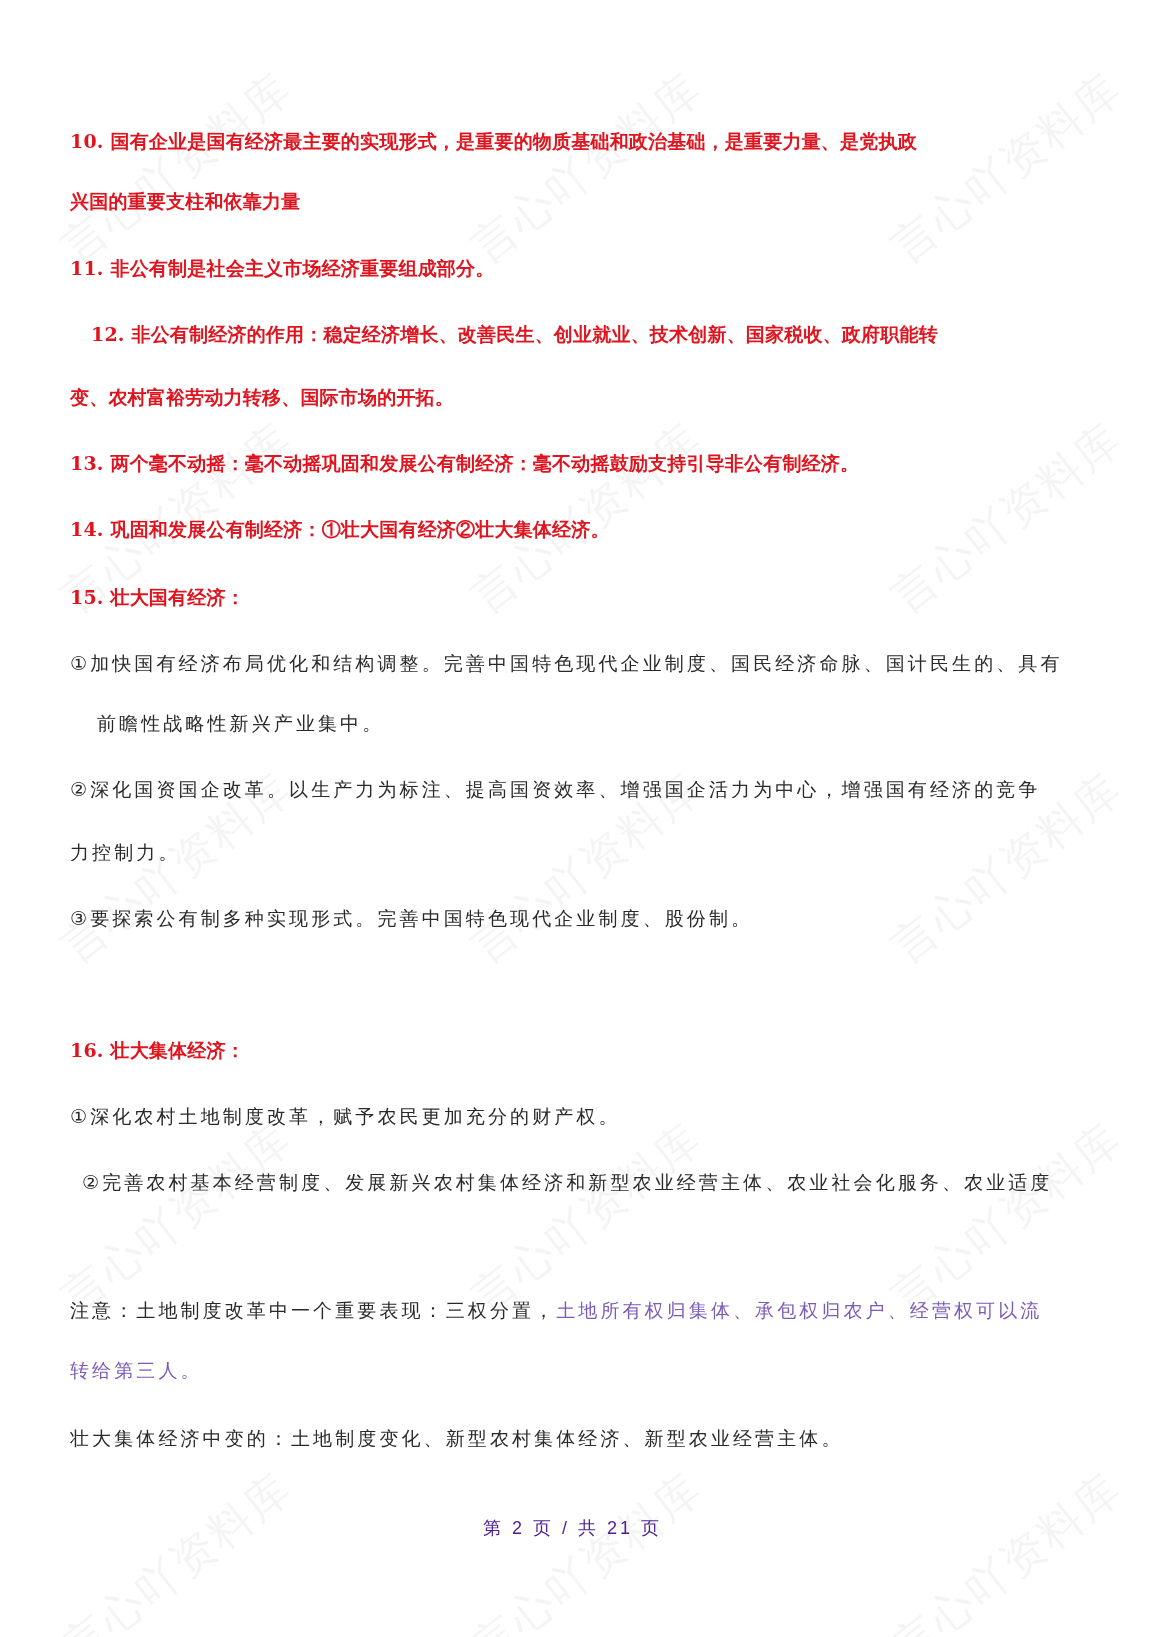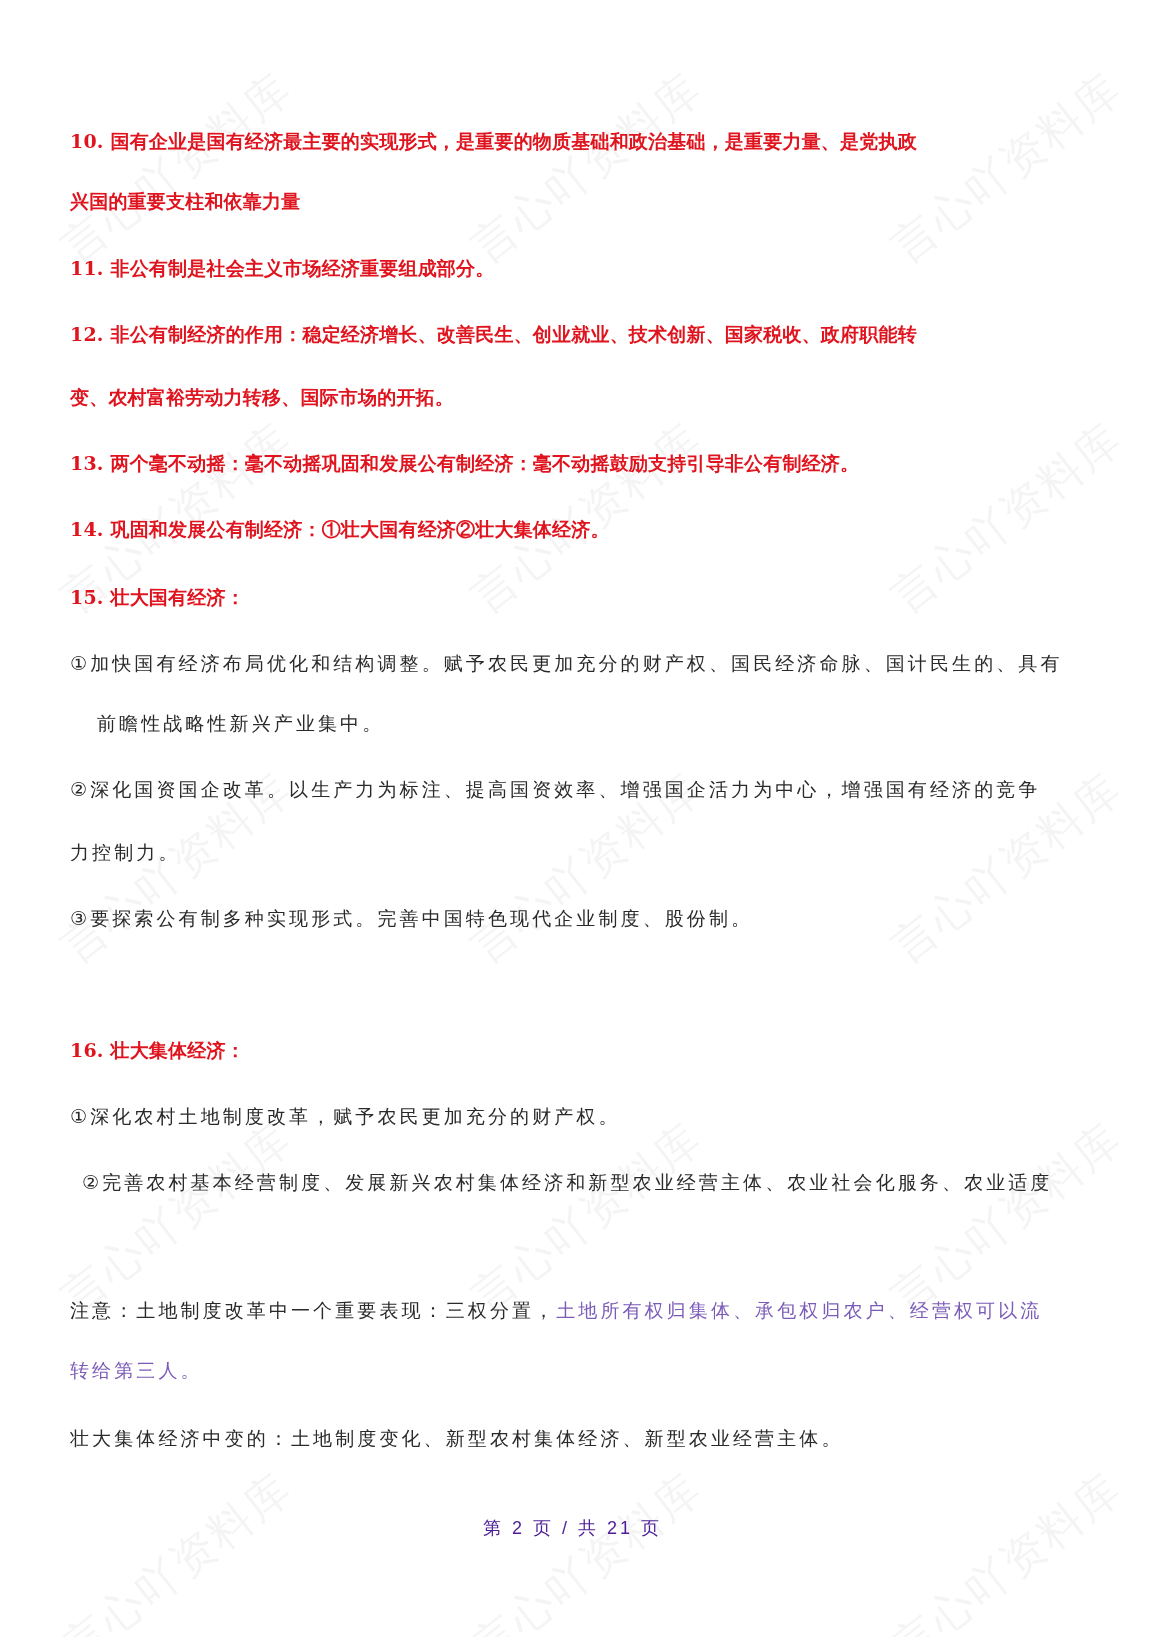--- a/index.html
+++ b/index.html
@@ -43,29 +43,29 @@
   <div class="watermark" style="left:880px; top:1280px;">言心吖资料库</div>
   <div class="watermark" style="left:50px; top:1630px;">言心吖资料库</div>
   <div class="watermark" style="left:460px; top:1630px;">言心吖资料库</div>
   <div class="watermark" style="left:880px; top:1630px;">言心吖资料库</div>
 
   <div class="line red" style="top:129px;">10. 国有企业是国有经济最主要的实现形式，是重要的物质基础和政治基础，是重要力量、是党执政</div>
   <div class="line red" style="top:189px;">兴国的重要支柱和依靠力量</div>
 
   <div class="line red" style="top:256px;">11. 非公有制是社会主义市场经济重要组成部分。</div>
 
-  <div class="line red" style="top:322px;">12. 非公有制经济的作用：稳定经济增长、改善民生、创业就业、技术创新、国家税收、政府职能转</div>
+  <div class="line red" style="top:322px;margin-left:21px;">12. 非公有制经济的作用：稳定经济增长、改善民生、创业就业、技术创新、国家税收、政府职能转</div>
   <div class="line red" style="top:385px;">变、农村富裕劳动力转移、国际市场的开拓。</div>
 
   <div class="line red" style="top:451px;">13. 两个毫不动摇：毫不动摇巩固和发展公有制经济：毫不动摇鼓励支持引导非公有制经济。</div>
 
   <div class="line red" style="top:489px;margin-top:28px;">14. 巩固和发展公有制经济：①壮大国有经济②壮大集体经济。</div>
 
   <div class="line red" style="top:585px;">15. 壮大国有经济：</div>
-  <div class="line black" style="top:651px;">①加快国有经济布局优化和结构调整。赋予农民更加充分的财产权、国民经济命脉、国计民生的、具有</div>
+  <div class="line black" style="top:651px;">①加快国有经济布局优化和结构调整。完善中国特色现代企业制度、国民经济命脉、国计民生的、具有</div>
   <div class="line black" style="top:711px;margin-left:27px;">前瞻性战略性新兴产业集中。</div>
   <div class="line black" style="top:777px;">②深化国资国企改革。以生产力为标注、提高国资效率、增强国企活力为中心，增强国有经济的竞争</div>
   <div class="line black" style="top:840px;">力控制力。</div>
   <div class="line black" style="top:906px;">③要探索公有制多种实现形式。完善中国特色现代企业制度、股份制。</div>
 
   <div class="line red" style="top:1038px;">16. 壮大集体经济：</div>
   <div class="line black" style="top:1104px;">①深化农村土地制度改革，赋予农民更加充分的财产权。</div>
   <div class="line black" style="top:1170px;margin-left:12px;">②完善农村基本经营制度、发展新兴农村集体经济和新型农业经营主体、农业社会化服务、农业适度</div>
   <div class="line black" style="top:1298px;">
     <span>注意：土地制度改革中一个重要表现：三权分置，</span><span class="purple">土地所有权归集体、承包权归农户、经营权可以流</span>

